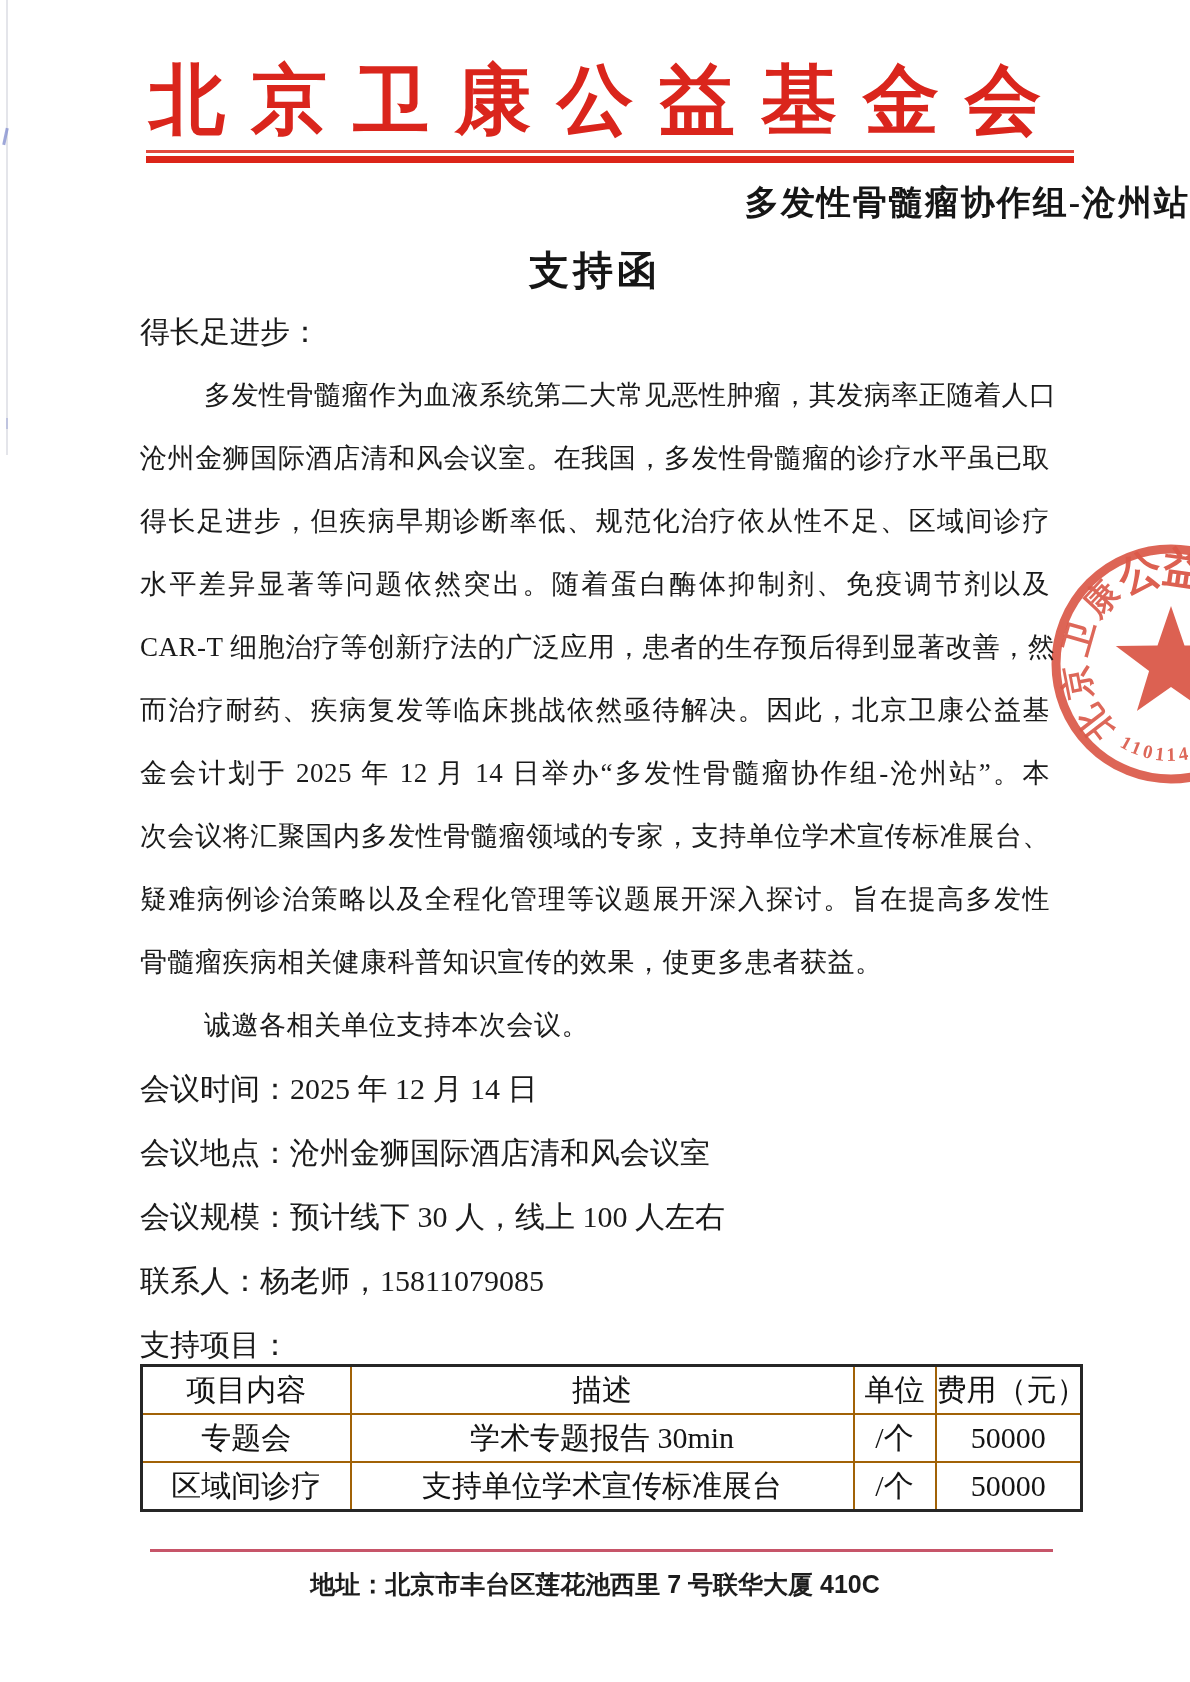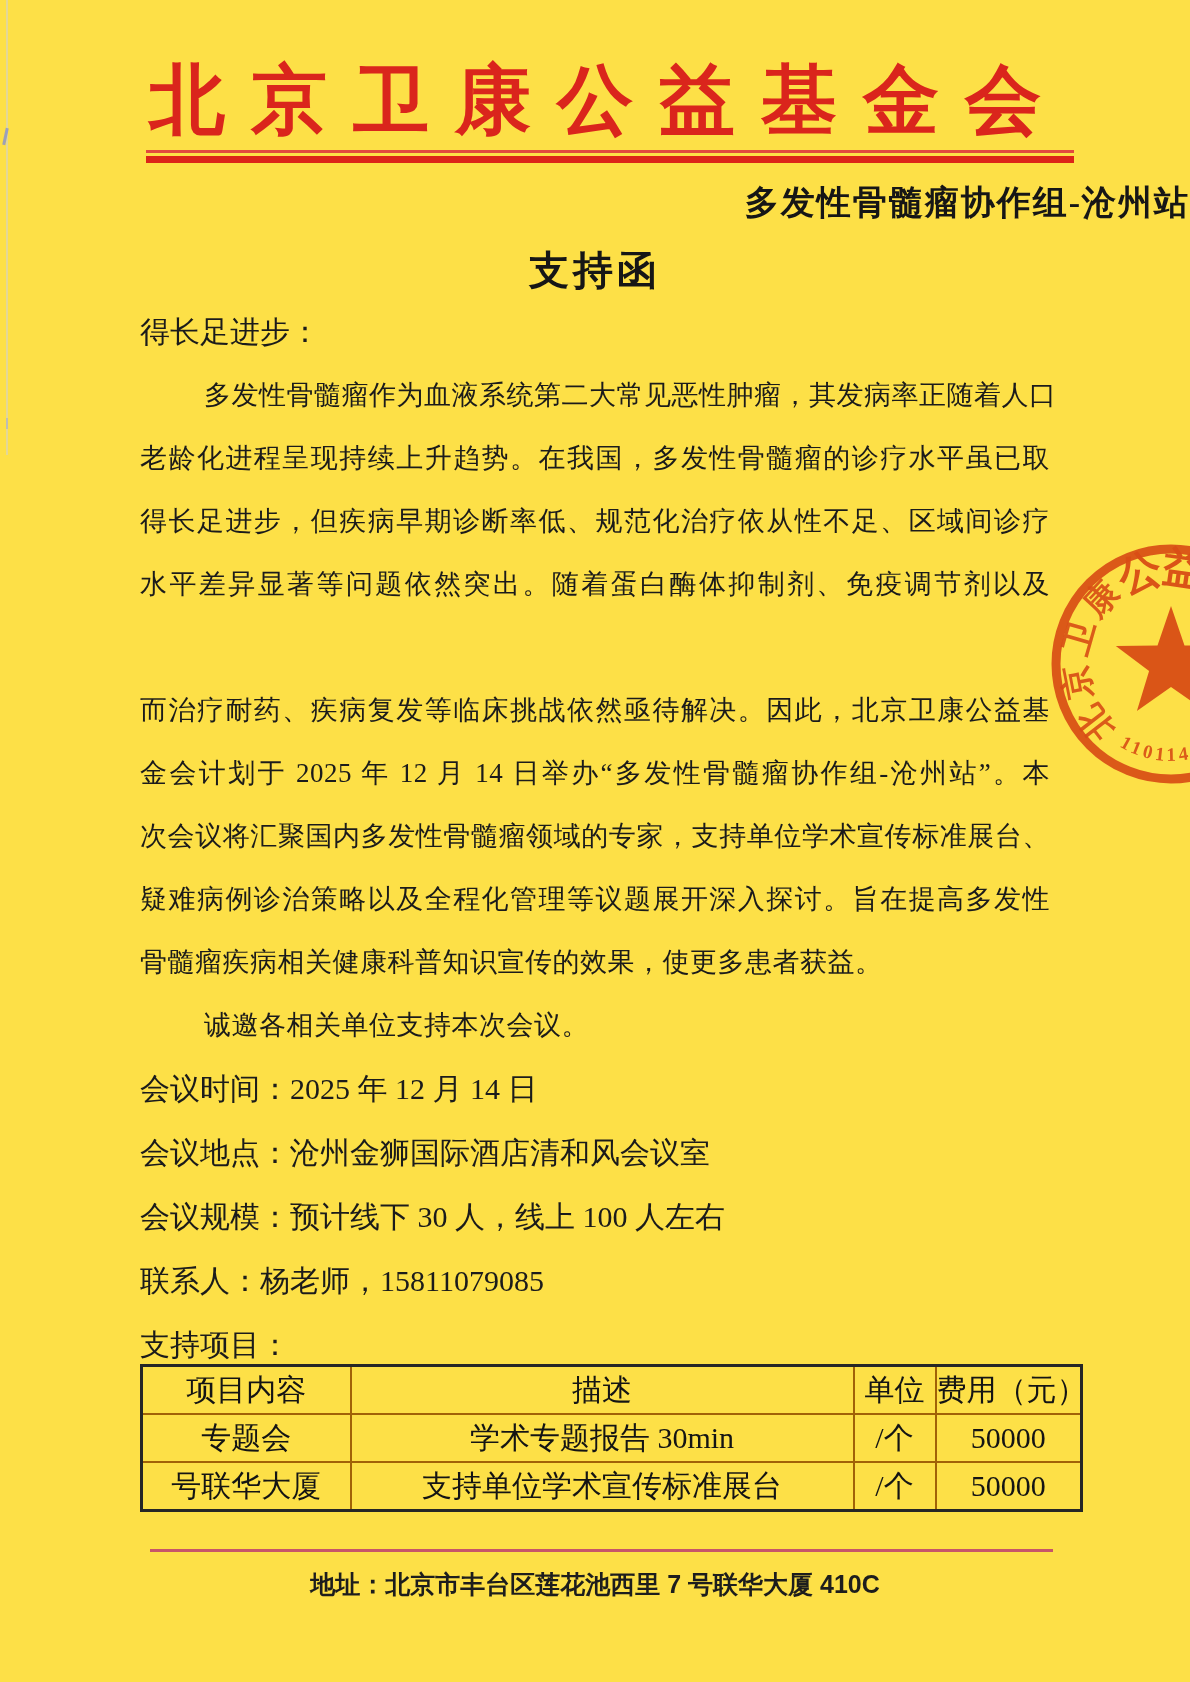--- a/index.html
+++ b/index.html
@@ -1,17 +1,17 @@
 <!DOCTYPE html>
 <html><head>
 <meta charset="utf-8">
 <style>
   html,body{margin:0;padding:0;background:#e8e8e8;}
   .page{
-    position:relative;width:1190px;height:1682px;background:#fde047;
+    position:relative;width:1190px;height:1682px;background:#ffffff;
     overflow:hidden;margin:0 auto;
     font-family:"Liberation Serif","DejaVu Serif",serif;
     color:#1b1b1b;
   }
   
   .org-title{
     position:absolute;top:50px;left:0;width:100%;
     text-align:center;font-size:76px;font-weight:bold;
     color:#da251c;letter-spacing:26px;text-indent:26px;white-space:nowrap;
   }
@@ -81,23 +81,24 @@
 
   <div class="org-title">北京卫康公益基金会</div>
   <div class="rule-thin"></div>
   <div class="rule-thick"></div>
   <div class="subtitle">多发性骨髓瘤协作组-沧州站</div>
   <div class="doc-title">支持函</div>
 
   <div class="salutation">得长足进步：</div>
 
   <div class="pline indent" style="top:364px">多发性骨髓瘤作为血液系统第二大常见恶性肿瘤，其发病率正随着人口</div>
-  <div class="pline" style="top:427px">老龄化进程呈现持续上升趋势。在我国，多发性骨髓瘤的诊疗水平虽已取</div>
+  <div class="pline" style="top:427px">沧州金狮国际酒店清和风会议室。在我国，多发性骨髓瘤的诊疗水平虽已取</div>
   <div class="pline" style="top:490px">得长足进步，但疾病早期诊断率低、规范化治疗依从性不足、区域间诊疗</div>
   <div class="pline" style="top:553px">水平差异显著等问题依然突出。随着蛋白酶体抑制剂、免疫调节剂以及</div>
+  <div class="pline" style="top:616px">CAR-T 细胞治疗等创新疗法的广泛应用，患者的生存预后得到显著改善，然</div>
   <div class="pline" style="top:679px">而治疗耐药、疾病复发等临床挑战依然亟待解决。因此，北京卫康公益基</div>
   <div class="pline" style="top:742px">金会计划于 2025 年 12 月 14 日举办“多发性骨髓瘤协作组-沧州站”。本</div>
   <div class="pline" style="top:805px">次会议将汇聚国内多发性骨髓瘤领域的专家，支持单位学术宣传标准展台、</div>
   <div class="pline" style="top:868px">疑难病例诊治策略以及全程化管理等议题展开深入探讨。旨在提高多发性</div>
   <div class="pline endline" style="top:931px">骨髓瘤疾病相关健康科普知识宣传的效果，使更多患者获益。</div>
   <div class="pline indent endline" style="top:994px">诚邀各相关单位支持本次会议。</div>
 
   <div class="iline" style="top:1058px">会议时间：2025 年 12 月 14 日</div>
   <div class="iline" style="top:1122px">会议地点：沧州金狮国际酒店清和风会议室</div>
   <div class="iline" style="top:1186px">会议规模：预计线下 30 人，线上 100 人左右</div>
@@ -118,21 +119,21 @@
       <th>单位</th>
       <th>费用（元）</th>
     </tr>
     <tr>
       <td>专题会</td>
       <td>学术专题报告 30min</td>
       <td>/个</td>
       <td>50000</td>
     </tr>
     <tr>
-      <td>号联华大厦</td>
+      <td>区域间诊疗</td>
       <td>支持单位学术宣传标准展台</td>
       <td>/个</td>
       <td>50000</td>
     </tr>
   </tbody>
     </table>
 
   <div class="footer-rule"></div>
   <div class="footer-address">地址：北京市丰台区莲花池西里 7 号联华大厦 410C</div>
 

